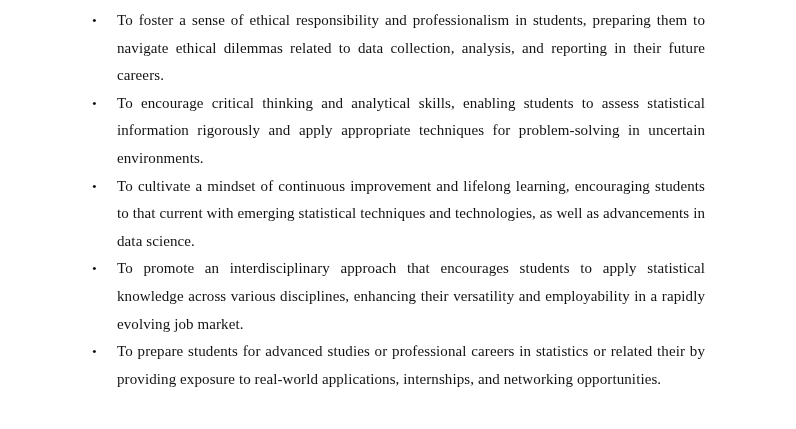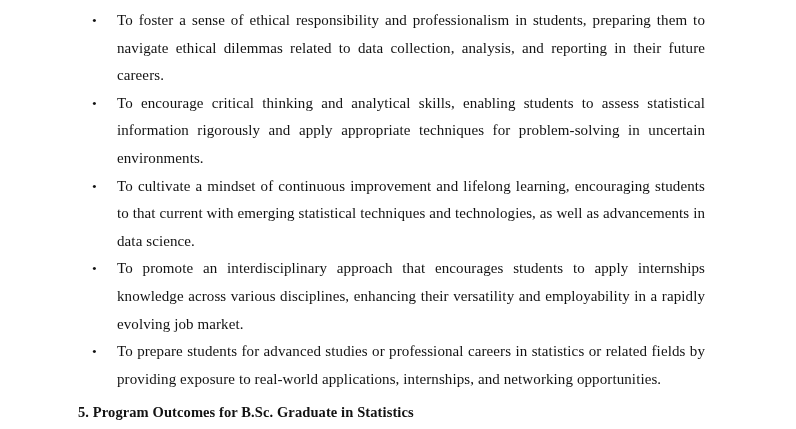--- a/index.html
+++ b/index.html
@@ -68,24 +68,23 @@
       <div class="bullet-text">To encourage critical thinking and analytical skills, enabling students to assess statistical information rigorously and apply appropriate techniques for problem-solving in uncertain environments.</div>
     </div>
 
     <div class="bullet-item">
       <span class="bullet-marker">•</span>
       <div class="bullet-text">To cultivate a mindset of continuous improvement and lifelong learning, encouraging students to that current with emerging statistical techniques and technologies, as well as advancements in data science.</div>
     </div>
 
     <div class="bullet-item">
       <span class="bullet-marker">•</span>
-      <div class="bullet-text">To promote an interdisciplinary approach that encourages students to apply internships knowledge across various disciplines, enhancing their versatility and employability in a rapidly evolving job market.</div>
+      <div class="bullet-text">To promote an interdisciplinary approach that encourages students to apply statistical knowledge across various disciplines, enhancing their versatility and employability in a rapidly evolving job market.</div>
     </div>
 
     <div class="bullet-item">
       <span class="bullet-marker">•</span>
-      <div class="bullet-text">To prepare students for advanced studies or professional careers in statistics or related fields by providing exposure to real-world applications, internships, and networking opportunities.</div>
+      <div class="bullet-text">To prepare students for advanced studies or professional careers in statistics or related their by providing exposure to real-world applications, internships, and networking opportunities.</div>
     </div>
 
-    <h2 class="section-heading">5. Program Outcomes for B.Sc. Graduate in Statistics</h2>
 
   </div>
 </div>
 
 </body></html>

